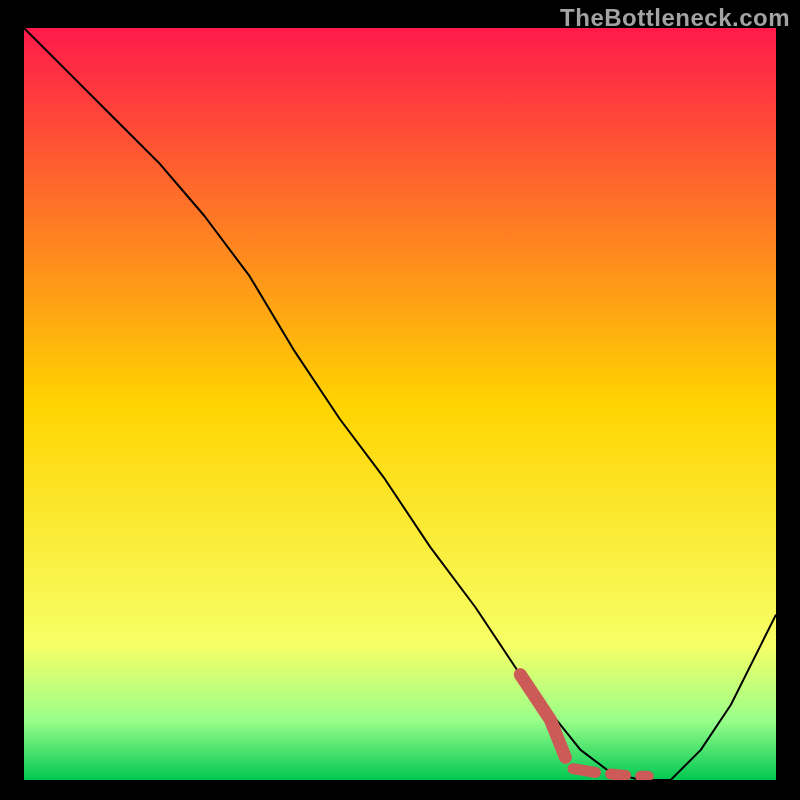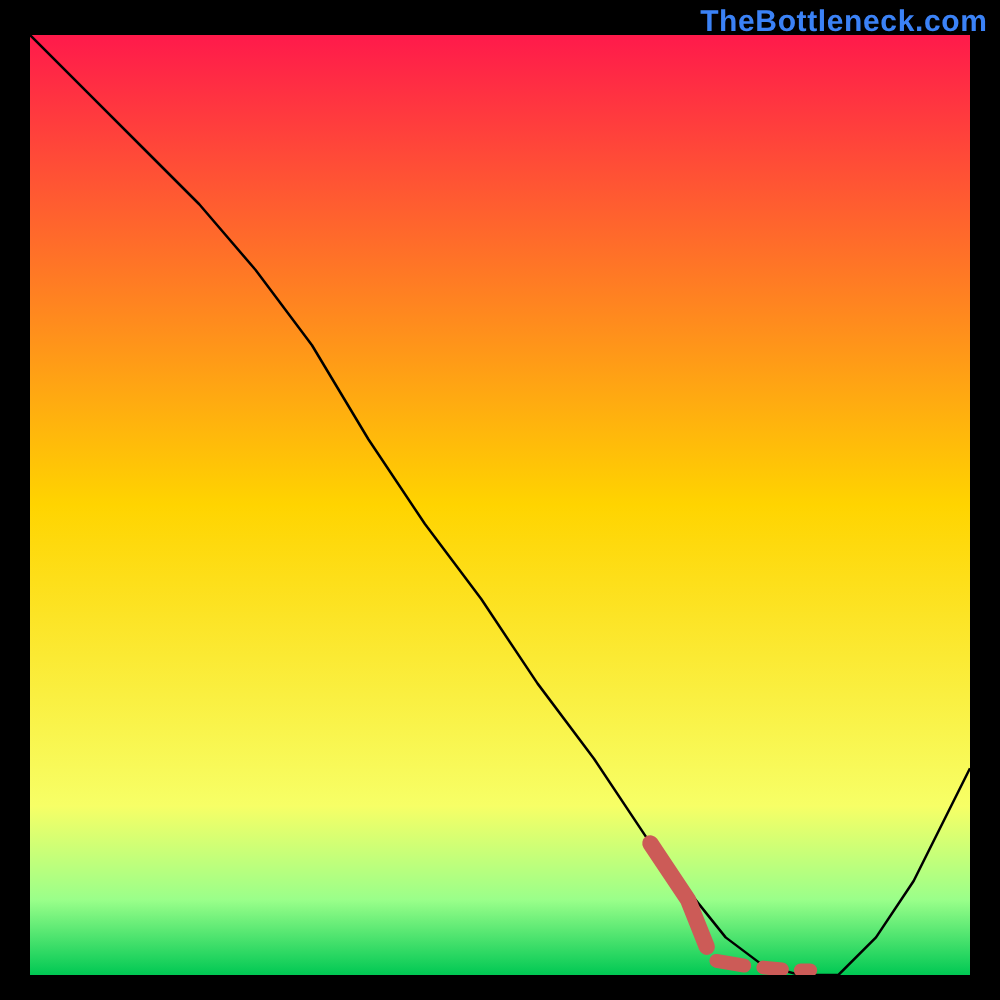--- a/index.html
+++ b/index.html
@@ -13,21 +13,21 @@
     width: 800px;
     height: 800px;
     background: #000;
   }
   .watermark {
     position: absolute;
     top: 4px;
     right: 10px;
     font-size: 24px;
     font-weight: bold;
-    color: #3b82f6;
+    color: #a3a3a3;
     letter-spacing: 0.5px;
   }
   .plot {
     position: absolute;
     left: 24px;
     top: 28px;
     width: 752px;
     height: 752px;
   }
   .plot svg {

